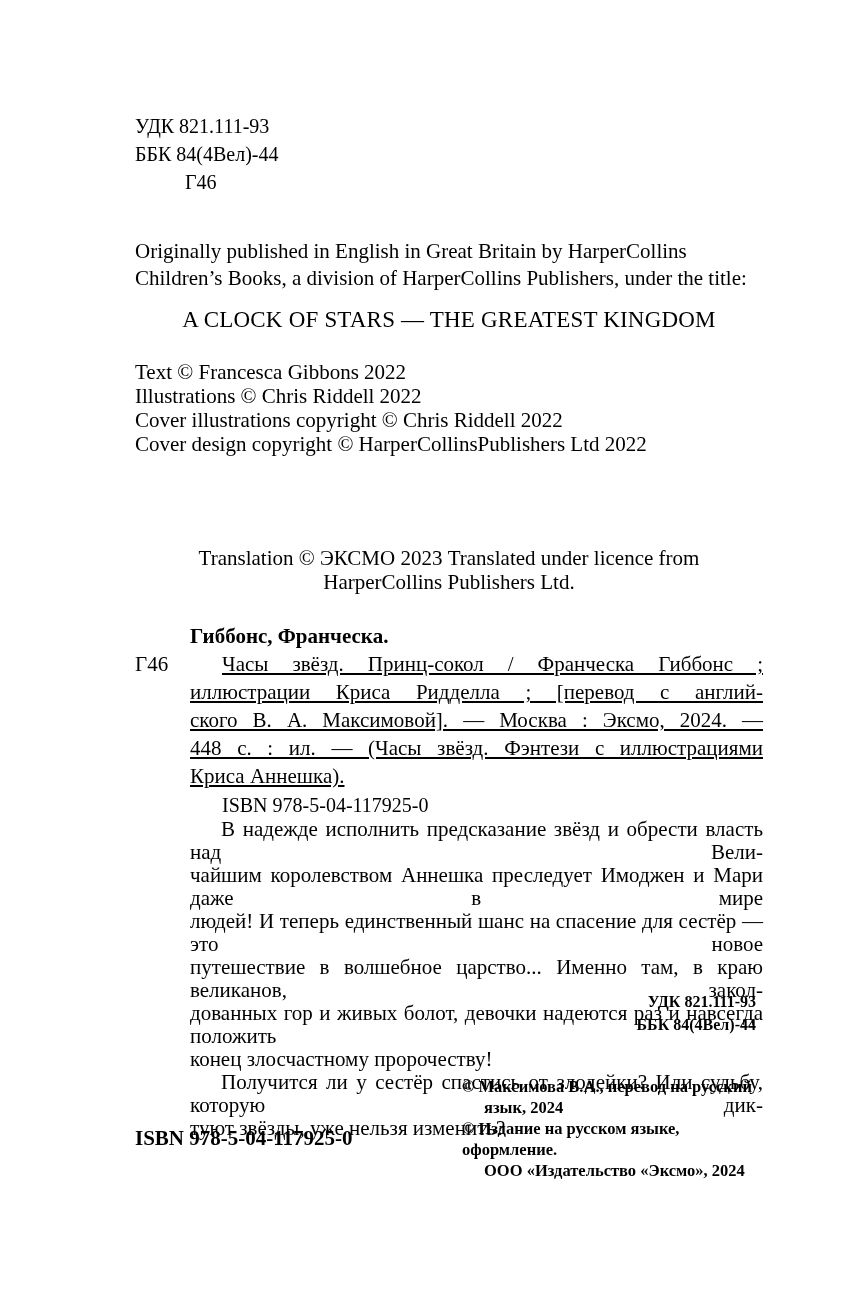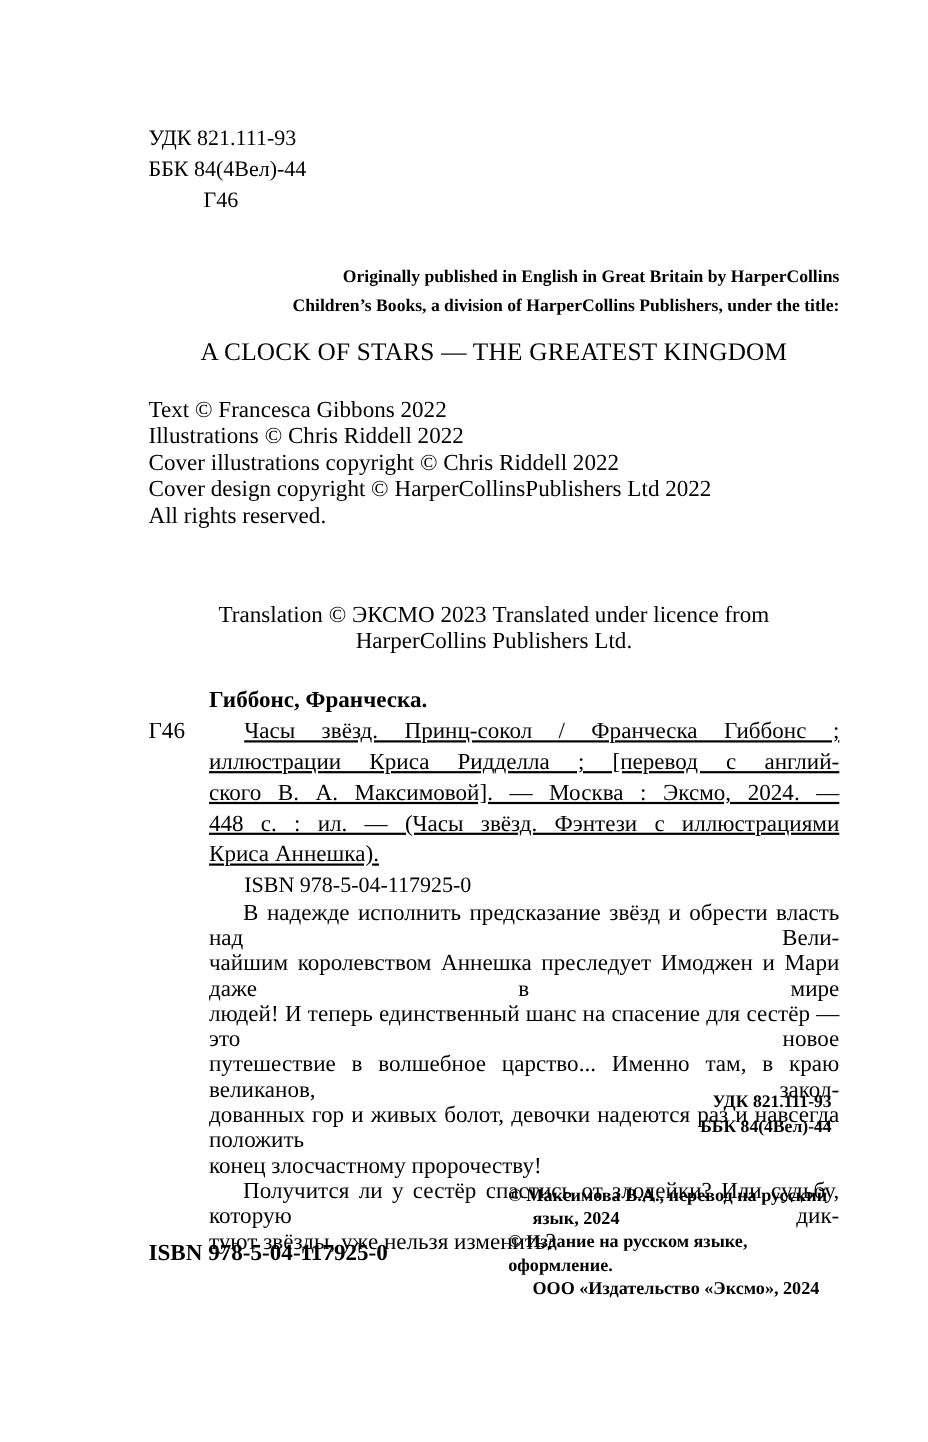--- a/index.html
+++ b/index.html
@@ -12,22 +12,22 @@
     color: #000000;
     overflow: hidden;
   }
   .abs { position: absolute; }
 
   
   .top-codes { left: 135px; top: 112px; font-size: 20px; line-height: 28px; }
   .top-codes .code-indent { padding-left: 50px; }
 
   
-  .orig-pub { left: 135px; top: 238px; width: 628px; text-align: right;
-              font-size: 16px; line-height: 27px; font-weight: bold; }
+  .orig-pub { left: 135px; top: 238px; width: 628px; text-align: left;
+              font-size: 21px; line-height: 27px; }
 
   .orig-title { left: 135px; top: 306px; width: 628px; text-align: center;
                 font-size: 23px; line-height: 28px; letter-spacing: 0.2px; }
 
   .copyright-block { left: 135px; top: 360px; width: 628px; text-align: left;
                      font-size: 21px; line-height: 24px; }
 
   .translation-block { left: 135px; top: 500px; width: 628px; text-align: center;
                        font-size: 21px; line-height: 24px; margin-top: 46px; }
 
@@ -71,21 +71,20 @@
   <div>Children’s Books, a division of HarperCollins Publishers, under the title:</div>
 </div>
 
 <div class="abs orig-title">A CLOCK OF STARS — THE GREATEST KINGDOM</div>
 
 <div class="abs copyright-block">
   <div>Text © Francesca Gibbons 2022</div>
   <div>Illustrations © Chris Riddell 2022</div>
   <div>Cover illustrations copyright © Chris Riddell 2022</div>
   <div>Cover design copyright © HarperCollinsPublishers Ltd 2022</div>
-  <div>All rights reserved.</div>
 </div>
 
 <div class="abs translation-block">
   <div>Translation © ЭКСМО 2023 Translated under licence from</div>
   <div>HarperCollins Publishers Ltd.</div>
 </div>
 
 <div class="abs catalog">
   <div class="catalog-code">Г46</div>
   <div class="catalog-heading">Гиббонс, Франческа.</div>

